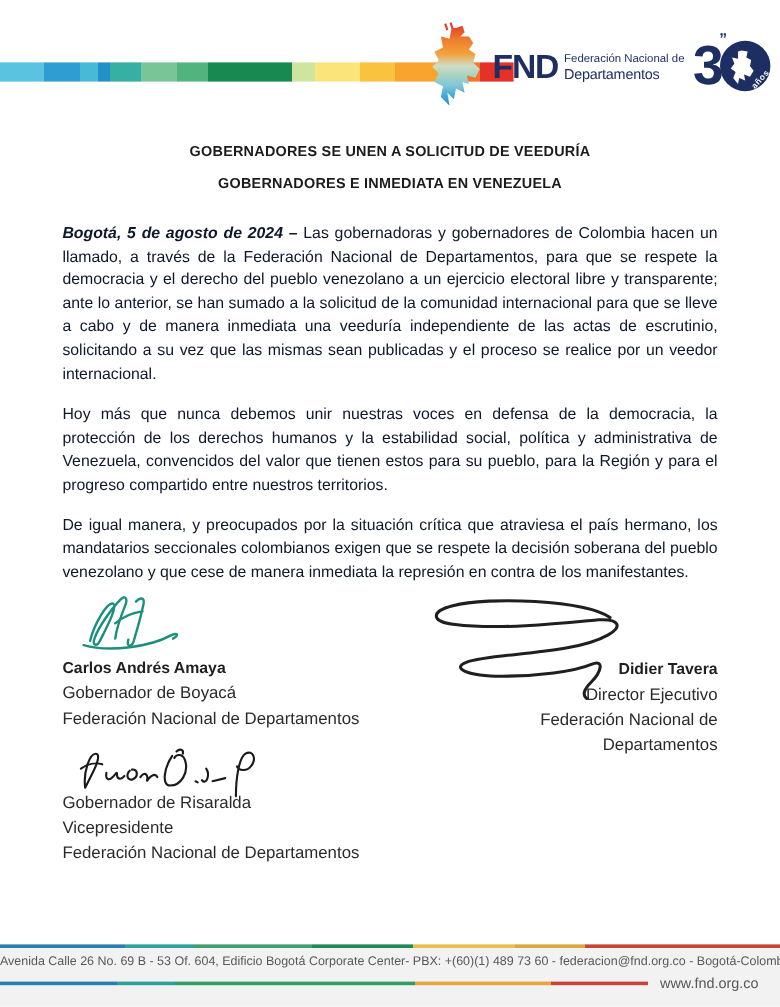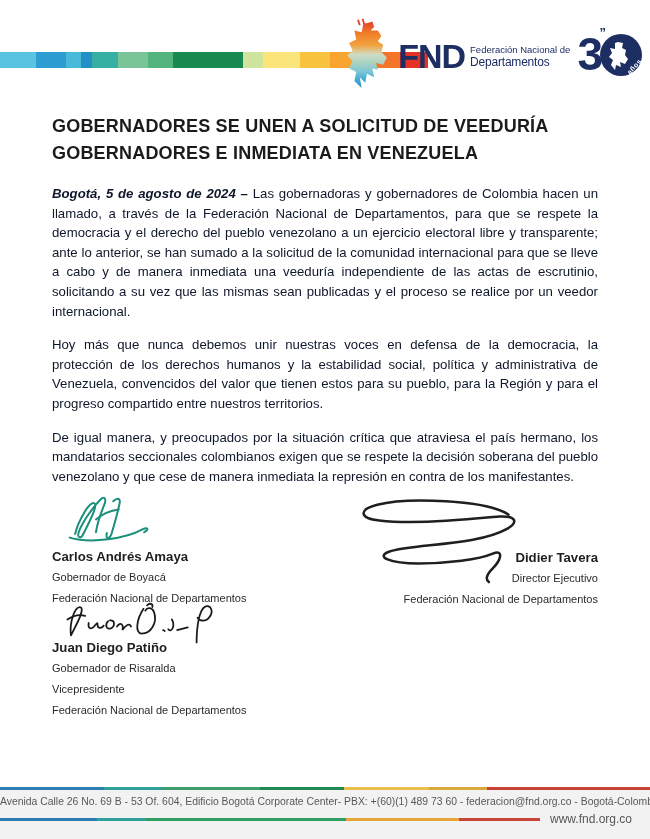--- a/index.html
+++ b/index.html
@@ -16,21 +16,21 @@
     position:absolute; top:52px; left:0; width:428px; height:16px;
     background:linear-gradient(90deg,
       #5bc3e2 0 8.5%, #2e9ed2 8.5% 15.5%, #49b9d8 15.5% 19%, #2391c8 19% 21.5%,
       #35b0a2 21.5% 27.5%, #7ac598 27.5% 34.5%, #52b47c 34.5% 40.5%,
       #178a52 40.5% 56.8%, #cfe49c 56.8% 61.4%, #fbe47a 61.4% 70%,
       #f9c340 70% 77%, #f8a42e 77% 86.4%, #f4742a 86.4% 93.5%, #e63226 93.5% 100%);
   }
   .logo { position:absolute; top:14px; right:8px; display:flex; align-items:center; }
   .map-svg { width:54px; height:78px; display:block; }
   .fnd-word {
-    font-size:34px; font-weight:bold; color:#1d2e63; letter-spacing:-1px;
+    font-size:28px; font-weight:bold; color:#1d2e63; letter-spacing:-1px;
     margin:6px 0 0 4px;
   }
   .org-lines { margin:8px 0 0 5px; color:#1d2e63; }
   .org-l1 { font-size:9.5px; line-height:10px;text-align:right; }
   .org-l2 { font-size:12px; line-height:14px; letter-spacing:-0.2px; }
   .anniv { position:relative; margin:2px 0 0 7px; display:flex; align-items:center; }
   .anniv-quotes {
     position:absolute; top:-7px; left:22px; color:#1d2e63; font-size:13px; font-weight:bold;
   }
   .anniv-digit {
@@ -42,39 +42,39 @@
   }
   .anniv-zero svg { position:absolute; top:7px; left:6px; }
   .anniv-label {
     position:absolute; bottom:6px; right:-1px; color:#ffffff; font-size:7px; font-weight:bold;
     transform:rotate(-48deg); letter-spacing:0.5px;
   }
 
   
   .main { padding:0 52px; }
   .doc-title {
-    margin-top:11px; text-align:left; font-size:18px; font-weight:bold;
+    margin-top:11px; text-align:center; font-size:12px; font-weight:bold;
     color:#1b1b1b; line-height:27px; letter-spacing:0.2px;
   }
   .para {
     margin-top:14px; font-size:13.2px; line-height:19.6px;
     text-align:justify; color:#0f172a;
   }
   .para.first { margin-top:17px; }
   .lead { font-weight:bold; font-style:italic; }
 
   
   .sig-row { display:flex; margin-top:6px; }
   .sig-col-left { width:306px; }
   .sig-col-right { flex:1; position:relative;text-align:right; }
   .sig-amaya { display:block; width:122px; height:50px; margin:2px 0 2px 8px; }
   .sig-tavera { position:absolute; top:3px; left:-10px; width:178px; height:90px; }
   .sig-text-right { padding-top:55px; }
   .sig-name { font-size:13.2px; font-weight:bold; color:#1f1f1f; line-height:21px; }
-  .sig-line { font-size:11px; color:#2a2a2a; line-height:21px; }
+  .sig-line { font-size:14px; color:#2a2a2a; line-height:21px; }
   .sig-third { margin-top:-10px; }
   .sig-patino { display:block; width:168px; height:46px; margin:0 0 -9px 0; }
 
   
   .footer { position:absolute; left:0; right:0; bottom:0; background:#f2f2f3; }
   .fline1 {
     height:3px;
     background:linear-gradient(90deg,
       #2b7fb0 0 16%, #2fa09a 16% 25%, #3f9e6b 25% 40%, #1f8a55 40% 53%,
       #e8c04a 53% 66%, #d9a93c 66% 75%, #c94436 75% 100%);
@@ -194,21 +194,20 @@
           <path d="M56 24 C52 28 54 34 59 32 C64 30 64 22 58 23"></path>
           <path d="M66 30 C70 24 74 28 72 34 C76 28 80 26 82 30"></path>
           <path d="M96 10 C88 22 86 38 94 38 C104 38 112 26 108 14 C106 8 100 8 98 12"></path>
           <path d="M100 6 C103 3 107 4 106 8"></path>
           <path d="M118 34 l2 1"></path>
           <path d="M128 22 C132 28 128 38 124 33"></path>
           <path d="M134 34 L146 31"></path>
           <path d="M156 48 C156 30 159 12 165 8 C172 4 176 13 170 20 C166 25 159 24 157 20"></path>
         </g>
       </svg>
-      <div class="sig-name">Juan Diego Patiño</div>
       <div class="sig-line">Gobernador de Risaralda</div>
       <div class="sig-line">Vicepresidente</div>
       <div class="sig-line">Federación Nacional de Departamentos</div>
     </div>
   </div>
 
   <div class="footer">
     <div class="fline1"></div>
     <div class="address">Avenida Calle 26 No. 69 B - 53 Of. 604, Edificio Bogotá Corporate Center- PBX: +(60)(1) 489 73 60 - federacion@fnd.org.co - Bogotá-Colombia</div>
     <div class="fline2-row">

